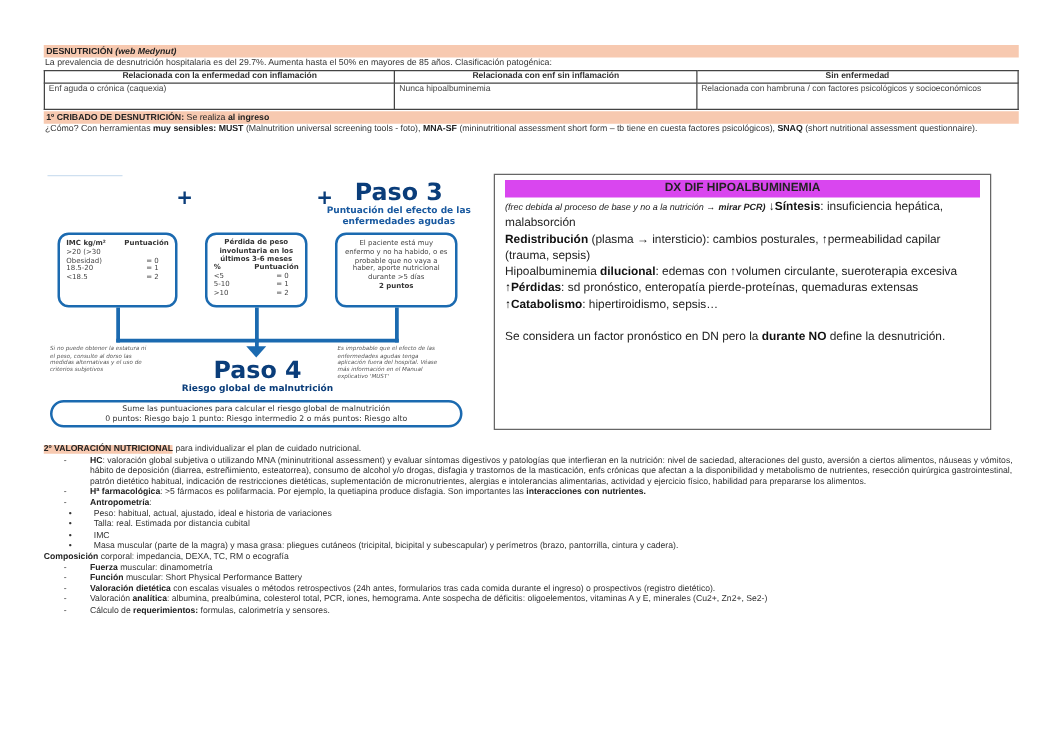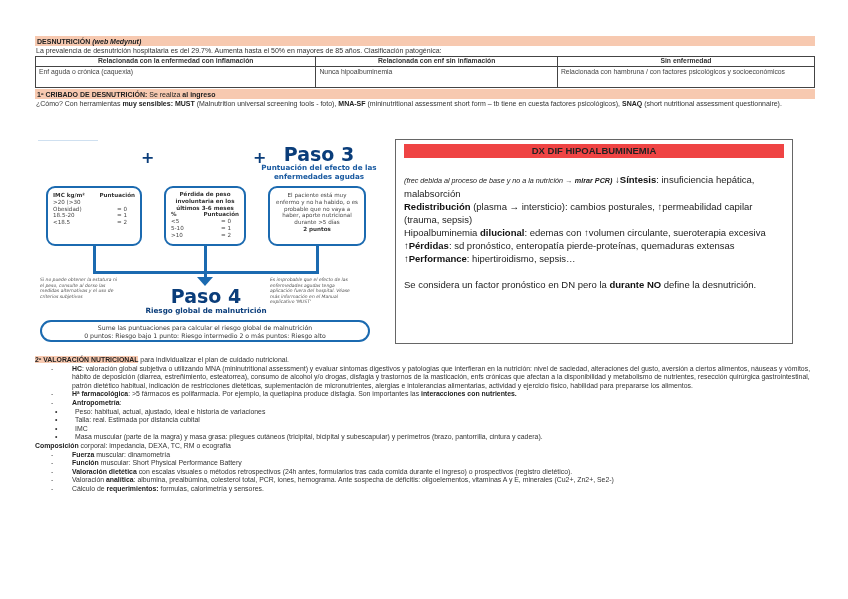--- a/index.html
+++ b/index.html
@@ -24,21 +24,21 @@
   .must .plus { position: absolute; color: #0a3d7a; font-weight: bold; font-size: 16px; }
   .must .box { position: absolute; border: 2.5px solid #1b6ab0; border-radius: 9px; background: #fff; font-size: 5.6px; color: #444; line-height: 6.8px; padding: 4px 5px; }
   .must .vline { position: absolute; width: 3px; background: #1b6ab0; }
   .must .hline { position: absolute; height: 3px; background: #1b6ab0; }
   .must .note { position: absolute; font-size: 4.5px; line-height: 5.5px; font-style: italic; color: #555; }
   .must .sumbox { position: absolute; border: 2.5px solid #1b6ab0; border-radius: 12px; font-size: 6.2px; color: #333; text-align: center; line-height: 7.5px; padding: 2px 5px; }
   .row2 { display: flex; justify-content: space-between; }
 
   
   .dx { position: absolute; left: 395px; top: 139px; width: 398px; height: 205px; border: 1px solid #666; padding: 4px 8px; font-size: 9.5px; line-height: 13px; color: #222; }
-  .dx .dxtitle { background: #ef4444; text-align: center; font-weight: bold; font-size: 9.5px; height: 14px; line-height: 14px; margin-bottom: 15px; }
+  .dx .dxtitle { background: #d946ef; text-align: center; font-weight: bold; font-size: 9.5px; height: 14px; line-height: 14px; margin-bottom: 1px; }
   .dx .small { font-size: 7.2px; font-style: italic; }
   .dx b { color: #111; }
 
   
   .sec2 { position: absolute; left: 35px; top: 356px; width: 780px; font-size: 6.9px; line-height: 8.6px; color: #333; }
   .sec2 .mark { background: #f7c9b0; font-weight: bold; color: #222; }
   .li { position: relative; padding-left: 37px; }
   .li .dash { position: absolute; left: 16px; top: 0; }
   .li.bul { padding-left: 40px; }
   .li.bul .dash { left: 20px; }
@@ -169,21 +169,21 @@
   <div>
     <b>Redistribución</b><span> (plasma → intersticio): cambios posturales, ↑permeabilidad capilar (trauma, sepsis)</span>
   </div>
   <div>
     <span>Hipoalbuminemia </span><b>dilucional</b><span>: edemas con ↑volumen circulante, sueroterapia excesiva</span>
   </div>
   <div>
     <b>↑</b><b>Pérdidas</b><span>: sd pronóstico, enteropatía pierde-proteínas, quemaduras extensas</span>
   </div>
   <div>
-    <b>↑</b><b>Performance</b><span>: hipertiroidismo, sepsis…</span>
+    <b>↑</b><b>Catabolismo</b><span>: hipertiroidismo, sepsis…</span>
   </div>
   <div style="margin-top:13px">
     <span>Se considera un factor pronóstico en DN pero la </span><b>durante NO</b><span> define la desnutrición.</span>
   </div>
 </div>
 
 <div class="sec2">
   <div>
     <span class="mark">2º VALORACIÓN NUTRICIONAL</span><span> para individualizar el plan de cuidado nutricional.</span>
   </div>

